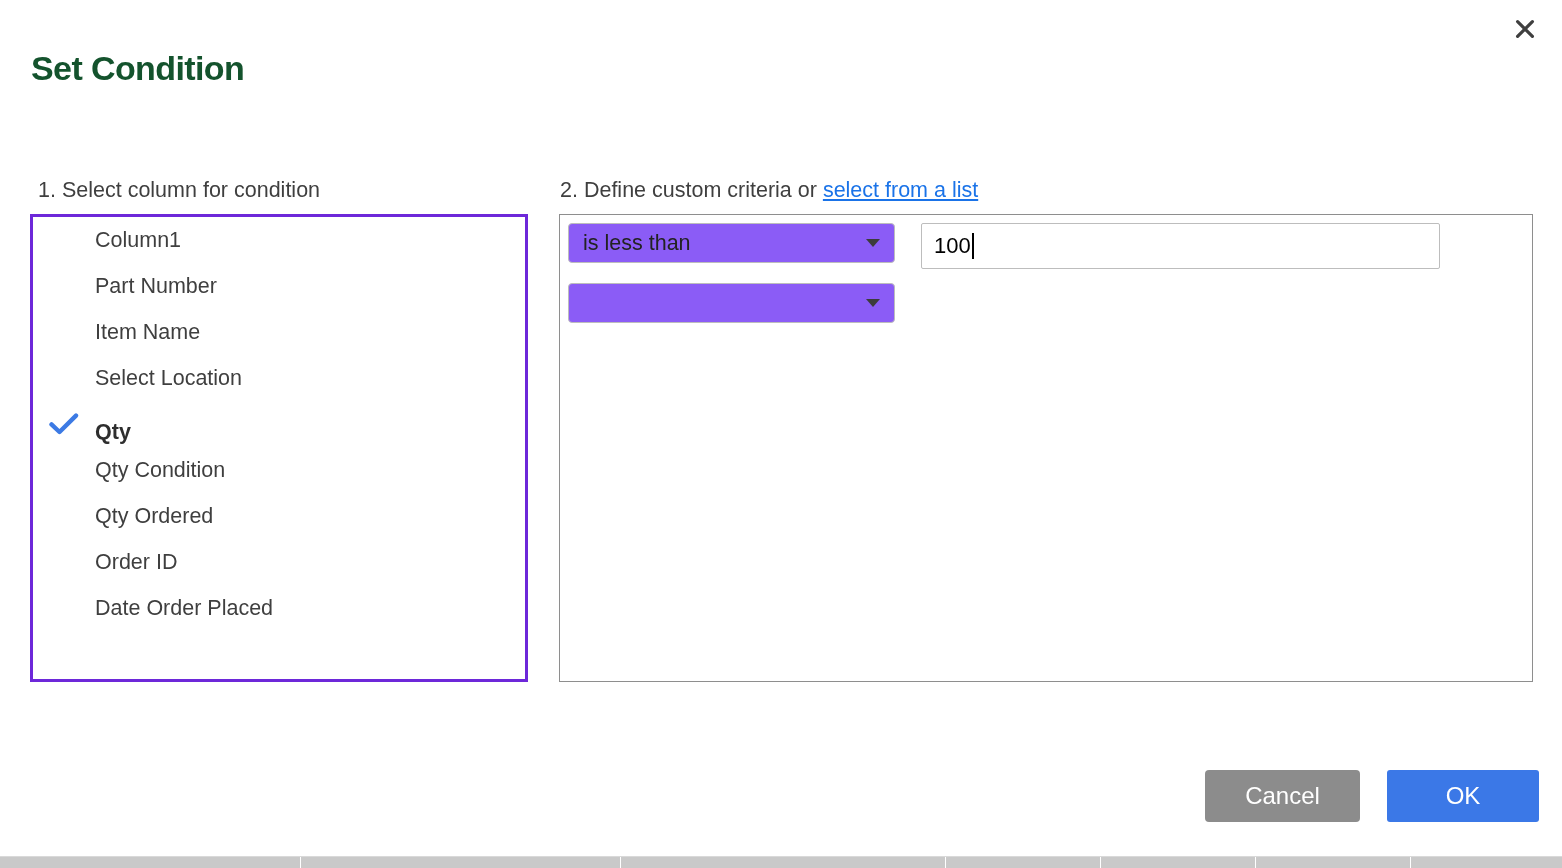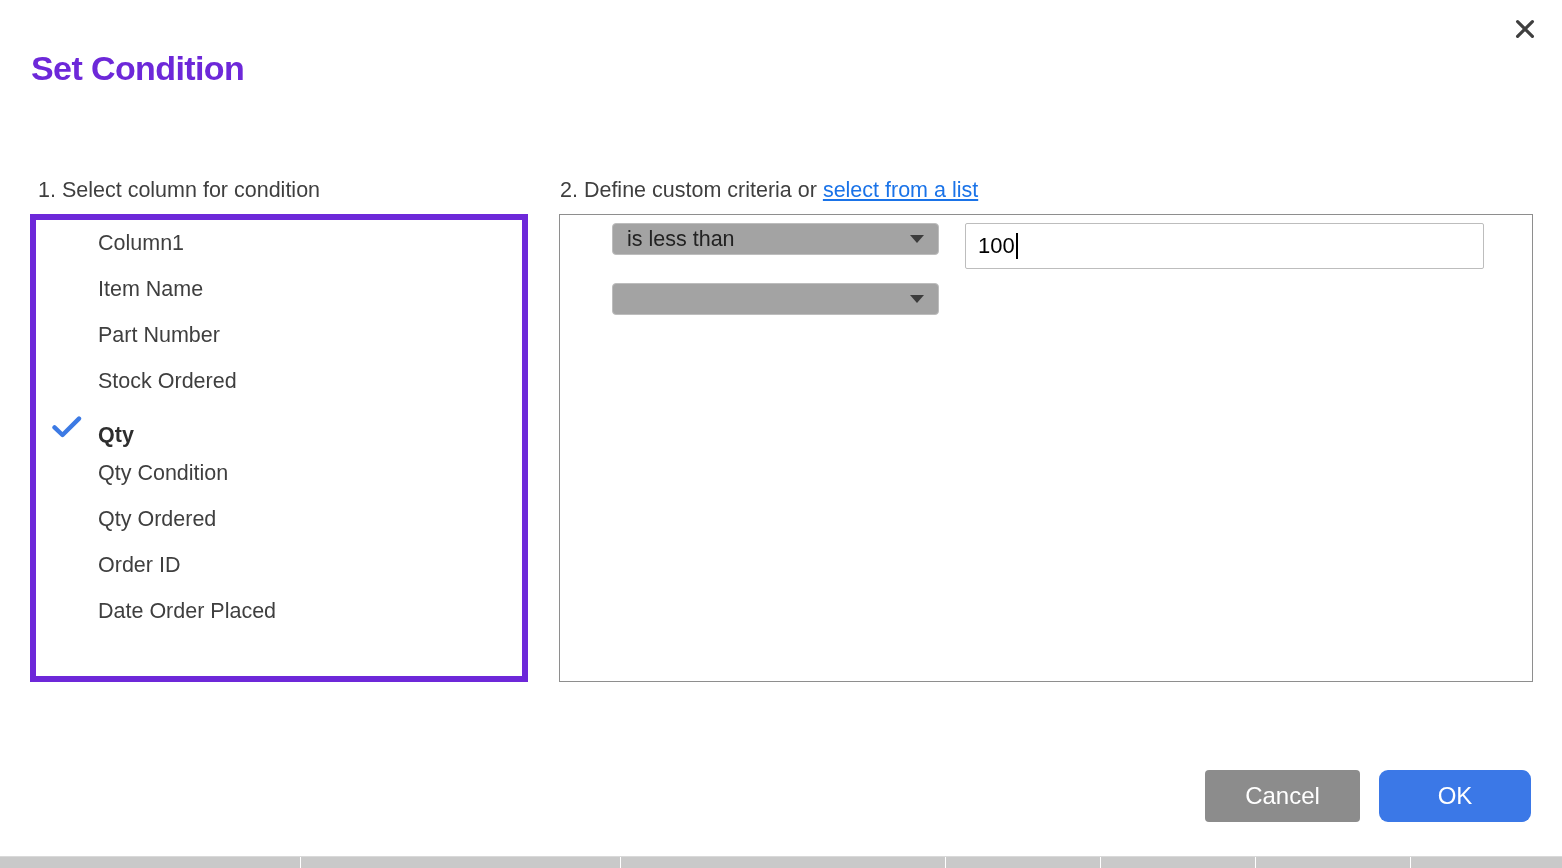--- a/index.html
+++ b/index.html
@@ -42,21 +42,21 @@
   }
   #close-button svg { display: block; }
 
   #page-title {
     position: absolute;
     left: 31px;
     top: 47px;
     font-size: 34px;
     font-weight: 700;
     letter-spacing: -0.6px;
-    color: #6d28d9;
+    color: #14532d;
     line-height: 42px;
     white-space: nowrap;
   }
 
   
   .step-label {
     position: absolute;
     font-size: 21.5px;
     color: #3f3f3f;
     line-height: 28px;
@@ -72,21 +72,21 @@
     cursor: pointer;
   }
 
   
   #column-list-panel {
     position: absolute;
     left: 30px;
     top: 214px;
     width: 498px;
     height: 468px;
-    border: 6px solid #6d28d9;
+    border: 3px solid #6d28d9;
     box-sizing: border-box;
     background: #ffffff;
     overflow: hidden;
   }
   .column-item {
     position: relative;
     height: 46px;
     display: flex;
     align-items: center;
     cursor: pointer;
@@ -127,29 +127,28 @@
     position: absolute;
     display: flex;
     align-items: flex-start;
   }
   #criteria-row-1 { left: 8px; top: 8px; }
   #criteria-row-2 { left: 8px; top: 68px; }
 
   .operator-select {
     position: relative;
     width: 327px;
-    height: 32px;
+    height: 40px;
     border: 1px solid #bdbdbd;
     border-radius: 4px;
     box-sizing: border-box;
-    background: #a3a3a3;
-    display: flex;
-    align-items: center;
-    cursor: pointer;
-    margin-left: 44px;
+    background: #8b5cf6;
+    display: flex;
+    align-items: center;
+    cursor: pointer;
   }
   .operator-select .sel-text {
     padding-left: 14px;
     font-size: 21.5px;
     color: #222222;
     line-height: 26px;
     white-space: nowrap;
     overflow: hidden;
   }
   .operator-select .caret {
@@ -206,21 +205,21 @@
     font-family: "Liberation Sans", sans-serif;
     font-size: 24px;
     color: #ffffff;
     cursor: pointer;
     display: flex;
     align-items: center;
     justify-content: center;
     padding: 0;
   }
   #cancel-button { width: 155px; }
-  #ok-button { width: 152px; margin-left: 19px; border-radius: 9px; }
+  #ok-button { width: 152px; margin-left: 27px; border-radius: 3px; }
 
   
   #background-sheet {
     position: absolute;
     left: 0;
     top: 856px;
     width: 1562px;
     height: 12px;
     background: #c9c9c9;
     border-top: 1px solid #d9d9d9;
@@ -251,29 +250,29 @@
 
   <div id="step1-label" class="step-label">1. Select column for condition</div>
 
   <div id="column-list-panel">
       <div class="column-item">
         <span class="check-slot"></span>
         <span class="item-label">Column1</span>
       </div>
       <div class="column-item">
         <span class="check-slot"></span>
+        <span class="item-label">Part Number</span>
+      </div>
+      <div class="column-item">
+        <span class="check-slot"></span>
         <span class="item-label">Item Name</span>
       </div>
       <div class="column-item">
         <span class="check-slot"></span>
-        <span class="item-label">Part Number</span>
-      </div>
-      <div class="column-item">
-        <span class="check-slot"></span>
-        <span class="item-label">Stock Ordered</span>
+        <span class="item-label">Select Location</span>
       </div>
       <div class="column-item selected">
         <span class="check-slot">
           <svg width="30" height="24" viewBox="0 0 30 24" aria-hidden="true">
             <path d="M2.5 12.4 L10.5 20 L27 3.6" fill="none" stroke="#3c7ae4" stroke-width="4.4" stroke-linecap="round" stroke-linejoin="round"></path>
           </svg>
         </span>
         <span class="item-label">Qty</span>
       </div>
       <div class="column-item">

